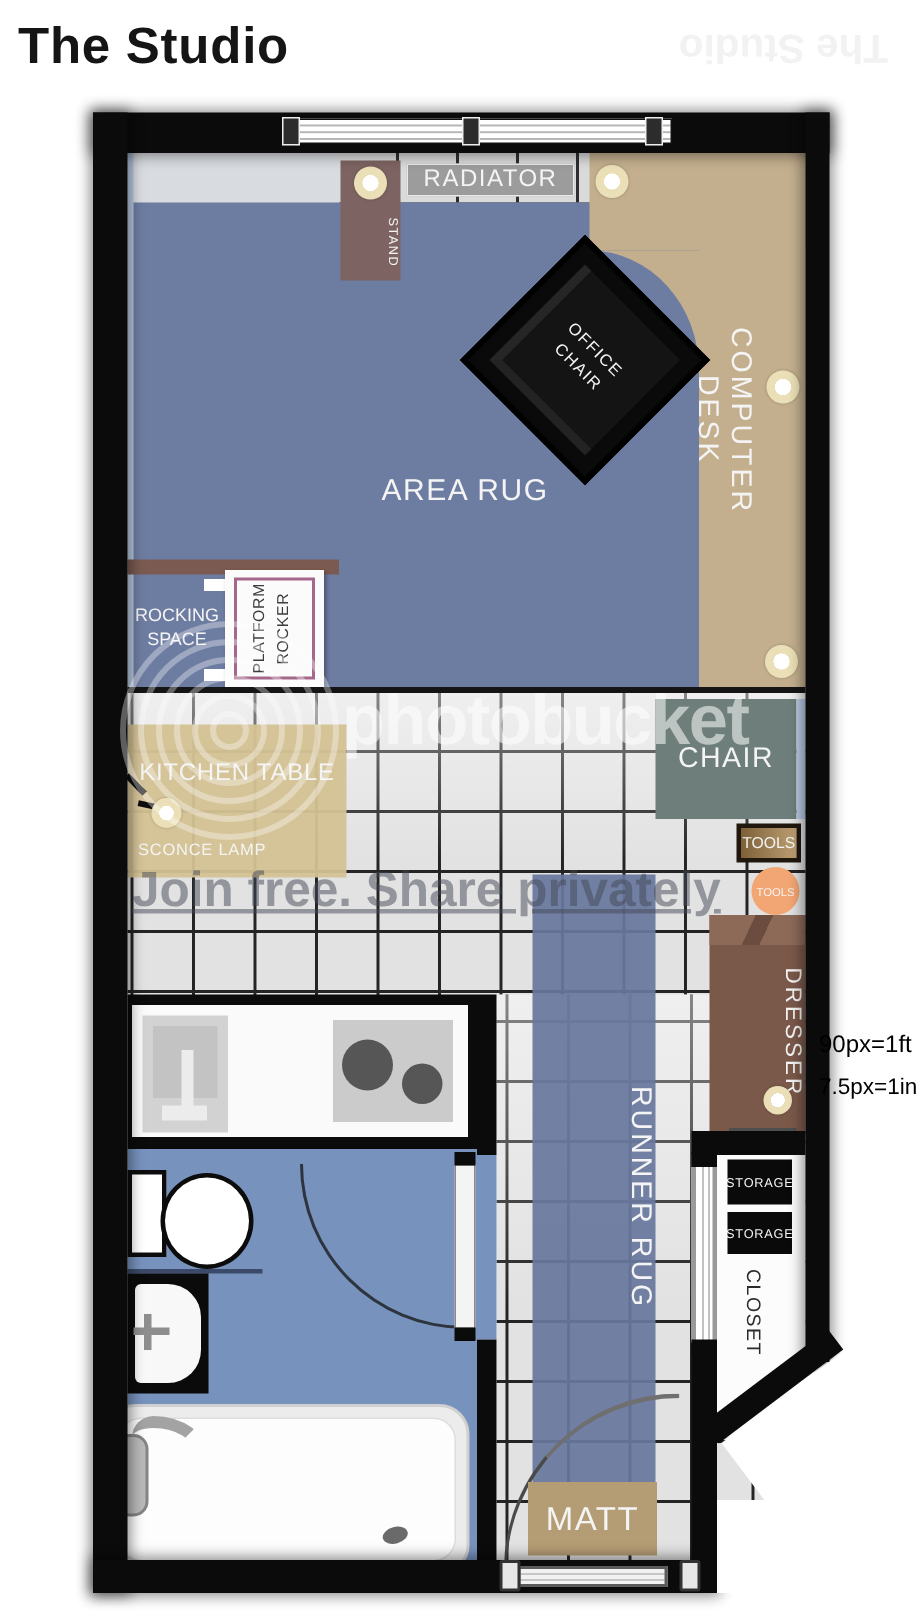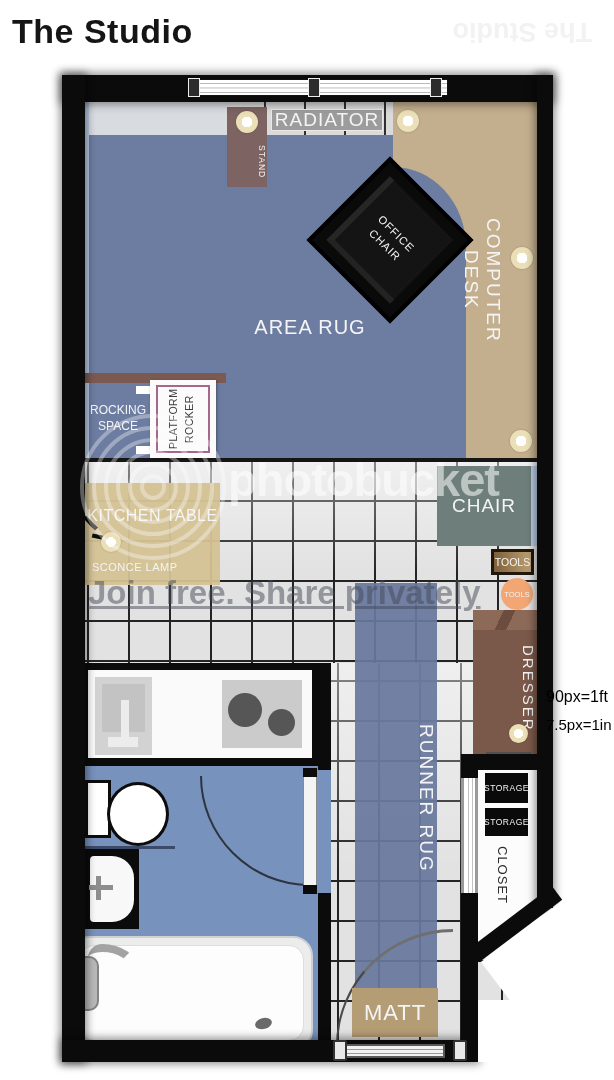--- a/index.html
+++ b/index.html
@@ -75,21 +75,21 @@
 
   <div class="abs" style="left:85px; top:373px; width:141px; height:10px; background:#7b5b51;"></div>
 
   <div class="abs" style="left:227px; top:107px; width:40px; height:80px; background:#7d6462;">
     <div class="vtext label" style="position:absolute; left:0; right:0; top:32px; height:46px; font-size:8.5px; letter-spacing:1px;">STAND</div>
   </div>
   <div class="abs lamp" style="left:236px; top:111px; width:22px; height:22px;"></div>
 
   <div class="abs" style="left:271px; top:109px; width:112px; height:22px; background:#9c9c9c; border:1px solid #e9e9e9;
               display:flex; align-items:center; justify-content:center;">
-    <span class="label" style="font-size:19px; letter-spacing:1px;">RADIATOR</span>
+    <span class="label" style="font-size:16px; letter-spacing:1px;">RADIATOR</span>
   </div>
 
   <div class="abs" style="left:331px; top:181px; width:118px; height:118px; background:#0a0a0a; transform:rotate(45deg);
               border:4px solid #000; display:flex; align-items:center; justify-content:center;">
     <div style="position:absolute; left:10px; top:10px; right:10px; bottom:10px; background:#141414;
                 border-left:6px solid #262626; border-bottom:6px solid #232323;"></div>
     <div class="label" style="position:relative; width:56px; text-align:center; font-size:11px; letter-spacing:1px; line-height:1.45;">OFFICE CHAIR</div>
   </div>
 
   <div class="abs label" style="left:88px; top:403px; width:60px; text-align:center; font-size:12px; line-height:1.3;">ROCKING SPACE</div>
@@ -100,21 +100,21 @@
     <div class="vtext" style="position:absolute; left:0; top:0; width:100%; height:100%; display:flex; align-items:center; justify-content:center;">
       <span style="writing-mode:vertical-rl; transform:rotate(180deg); font-size:10.5px; color:#3c3c3c; letter-spacing:.5px;
                    width:34px; line-height:1.5; text-align:center; white-space:normal;">PLATFORM ROCKER</span>
     </div>
   </div>
 
   <div class="abs" style="left:85px; top:458px; width:452px; height:4px; background:#151515;"></div>
 
   <div class="abs tiles kitchen" style="left:85px; top:462px; width:452px; height:203px;"></div>
 
-  <div class="abs" style="left:85px; top:483px; width:135px; height:102px; background:rgba(213,194,149,.95);">
+  <div class="abs" style="left:85px; top:483px; width:146px; height:102px; background:rgba(213,194,149,.95);">
     <div class="label" style="margin-top:24px; text-align:center; font-size:16px; letter-spacing:.5px;">KITCHEN TABLE</div>
     <div class="label" style="position:absolute; left:7px; bottom:12px; font-size:11px; letter-spacing:.5px;">SCONCE LAMP</div>
   </div>
 
   <div class="abs" style="left:82px; top:521px; width:17px; height:4px; background:#0d0d0d; transform:rotate(46deg);"></div>
   <div class="abs" style="left:92px; top:535px; width:15px; height:4px; background:#0d0d0d; transform:rotate(12deg);"></div>
   <div class="abs lamp" style="left:101px; top:532px; width:20px; height:20px;"></div>
 
   <div class="abs" style="left:437px; top:466px; width:94px; height:80px; background:#6e7e7a; display:flex; align-items:center; justify-content:center;">
     <span class="label" style="font-size:19px; letter-spacing:1px;">CHAIR</span>

